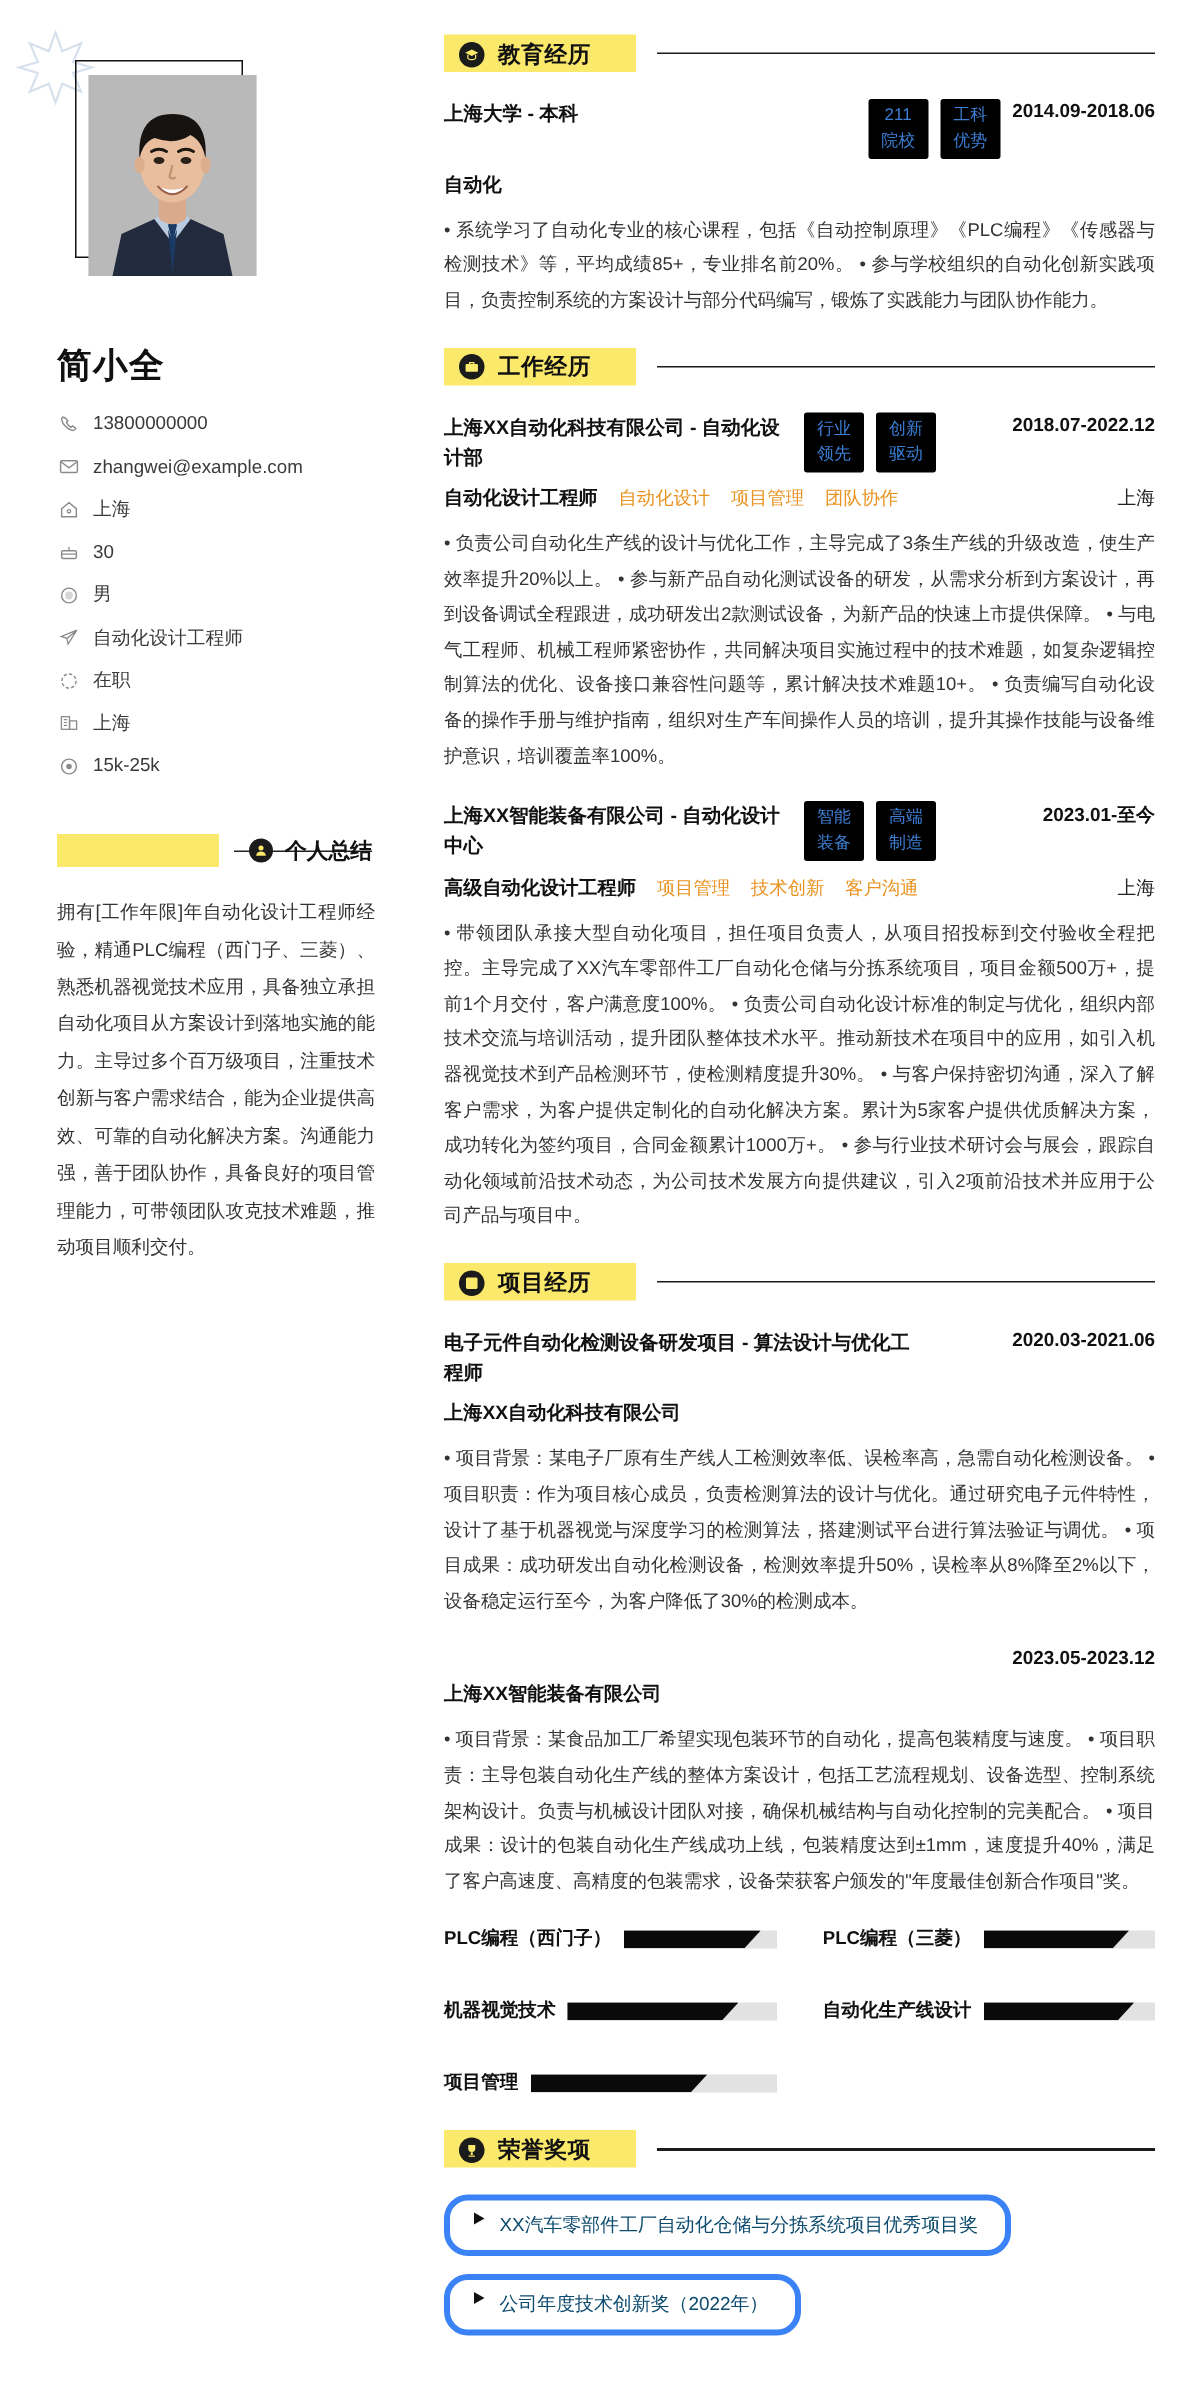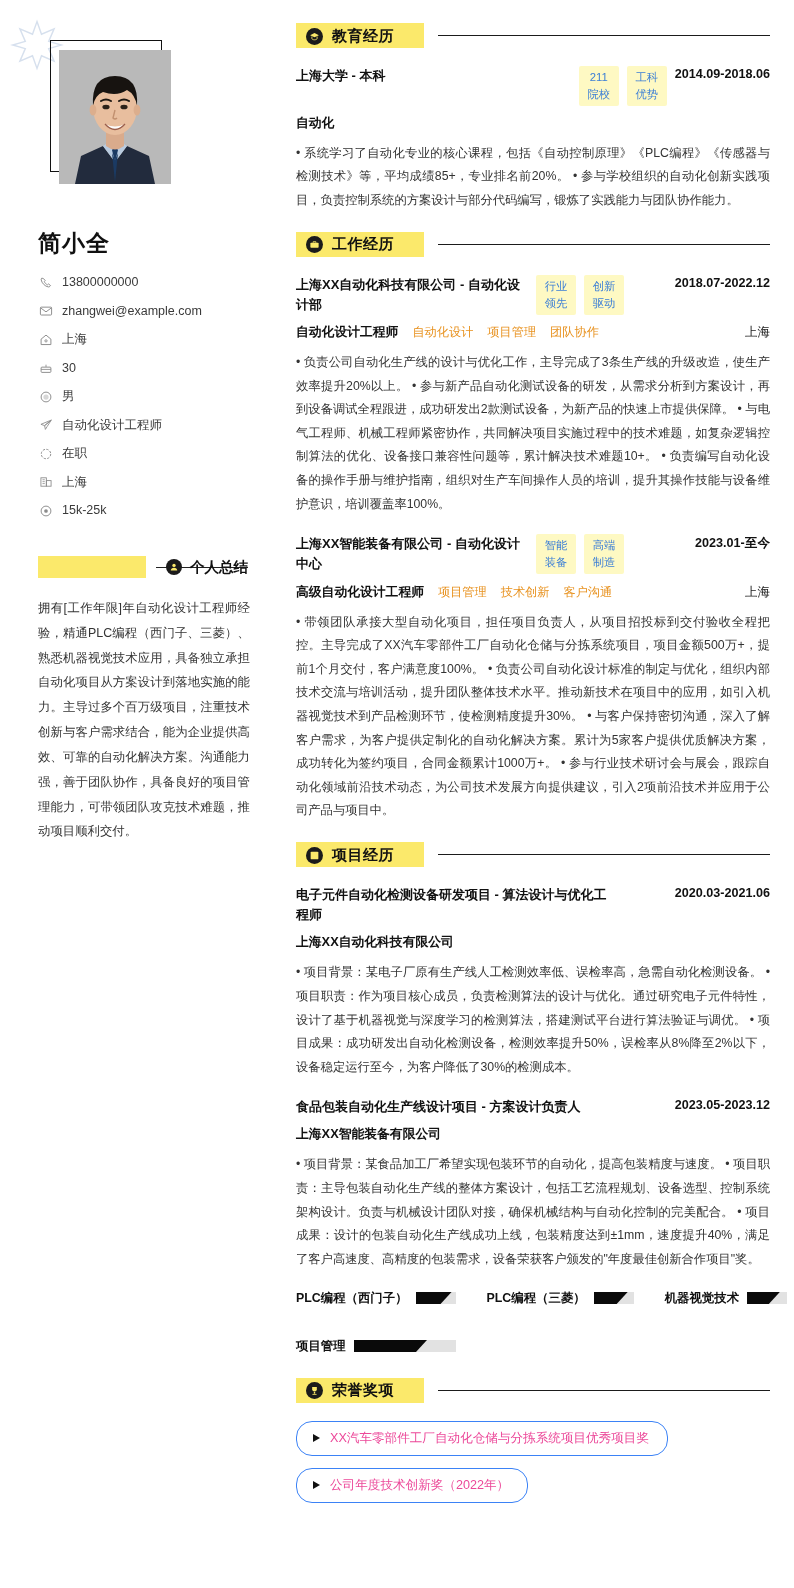--- a/index.html
+++ b/index.html
@@ -200,21 +200,21 @@
   .entry-date {
     font-size: 12.6px;
     font-weight: bold;
     color: #111;
     white-space: nowrap;
     margin-left: auto;
     padding-top: 1px;
   }
   .tag-grp { display: flex; gap: 8px; flex: 0 0 auto; padding-top: 0px; }
   .tag-blue {
-    background: #fef9c3;
+    background: #000000;
     color: #3c7fd6;
     font-size: 11.3px;
     padding: 3px 6px;
     line-height: 1.5;
     border-radius: 2px;
     max-width: 40px;
     text-align: center;
   }
   .role-row {
     display: flex;
@@ -249,21 +249,21 @@
   .desc {
     font-size: 12.3px;
     line-height: 1.92;
     color: #333;
     text-align: justify;
   }
 
   
   .skill-grid {
     display: grid;
-    grid-template-columns: 1fr 1fr 1fr 1fr;
+    grid-template-columns: 1fr 1fr;
     column-gap: 14px;
     row-gap: 16px;
     margin-bottom: 6px;
     gap: 31px;
   }
   .skill-item { display: flex; align-items: center; gap: 8px; }
   .skill-label {
     font-size: 12.4px;
     font-weight: bold;
     color: #111;
@@ -279,28 +279,28 @@
   .skill-fill {
     position: absolute;
     left: 0; top: 0; bottom: 0;
     background: #0a0a0a;
     clip-path: polygon(0 0, 100% 0, calc(100% - 11px) 100%, 0 100%);
   }
 
   
   .honor {
     display: inline-flex;
-    align-items: center;
+    align-items: flex-start;
     gap: 10px;
-    border: 1px solid #3b82f6;
+    border: 4px solid #3b82f6;
     border-radius: 16px;
     padding: 8px 18px 8px 16px;
     margin-bottom: 12px;
     font-size: 12.6px;
-    color: #ec4899;
+    color: #0c4a6e;
     background: #fff;
   }
   .honor .tri {
     width: 0; height: 0;
     border-left: 7px solid #111;
     border-top: 4.5px solid transparent;
     border-bottom: 4.5px solid transparent;
     flex: 0 0 auto;
   }
   .honor-wrap { display: flex; flex-direction: column; align-items: flex-start; }
@@ -556,21 +556,20 @@
         <div class="entry-row">
           <div class="entry-title w-proj">电子元件自动化检测设备研发项目 - 算法设计与优化工程师</div>
           <div class="entry-date">2020.03-2021.06</div>
         </div>
         <div class="sub-org">上海XX自动化科技有限公司</div>
         <p class="desc">• 项目背景：某电子厂原有生产线人工检测效率低、误检率高，急需自动化检测设备。 • 项目职责：作为项目核心成员，负责检测算法的设计与优化。通过研究电子元件特性，设计了基于机器视觉与深度学习的检测算法，搭建测试平台进行算法验证与调优。 • 项目成果：成功研发出自动化检测设备，检测效率提升50%，误检率从8%降至2%以下，设备稳定运行至今，为客户降低了30%的检测成本。</p>
       </div>
 
       <div class="entry">
         <div class="entry-row">
-          <div class="entry-title w-proj">食品包装自动化生产线设计项目 - 方案设计负责人</div>
           <div class="entry-date">2023.05-2023.12</div>
         </div>
         <div class="sub-org">上海XX智能装备有限公司</div>
         <p class="desc">• 项目背景：某食品加工厂希望实现包装环节的自动化，提高包装精度与速度。 • 项目职责：主导包装自动化生产线的整体方案设计，包括工艺流程规划、设备选型、控制系统架构设计。负责与机械设计团队对接，确保机械结构与自动化控制的完美配合。 • 项目成果：设计的包装自动化生产线成功上线，包装精度达到±1mm，速度提升40%，满足了客户高速度、高精度的包装需求，设备荣获客户颁发的"年度最佳创新合作项目"奖。</p>
       </div>
     </section>
 
     <section class="r-sec">
 
       <div class="skill-grid">

